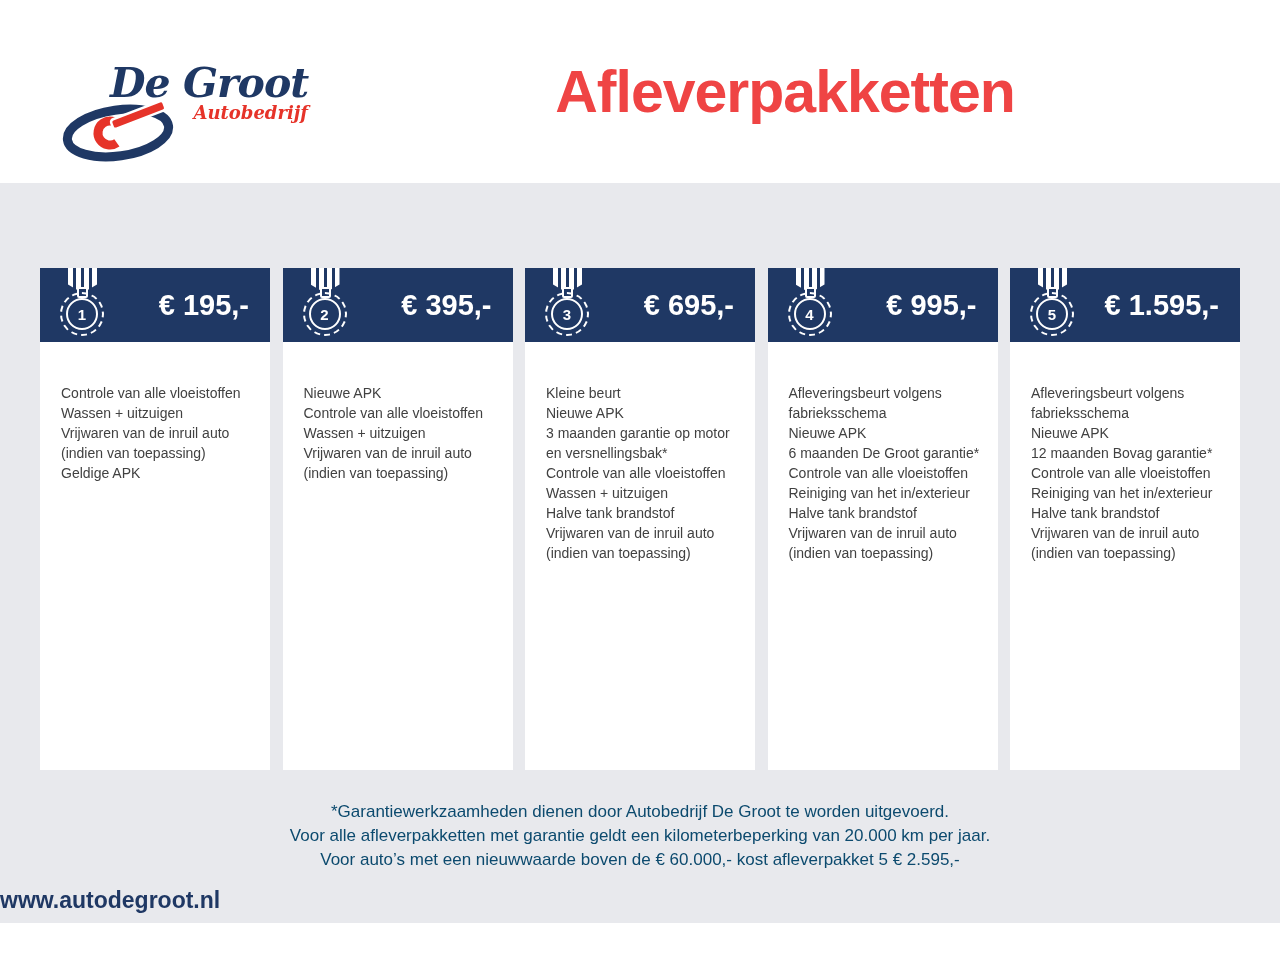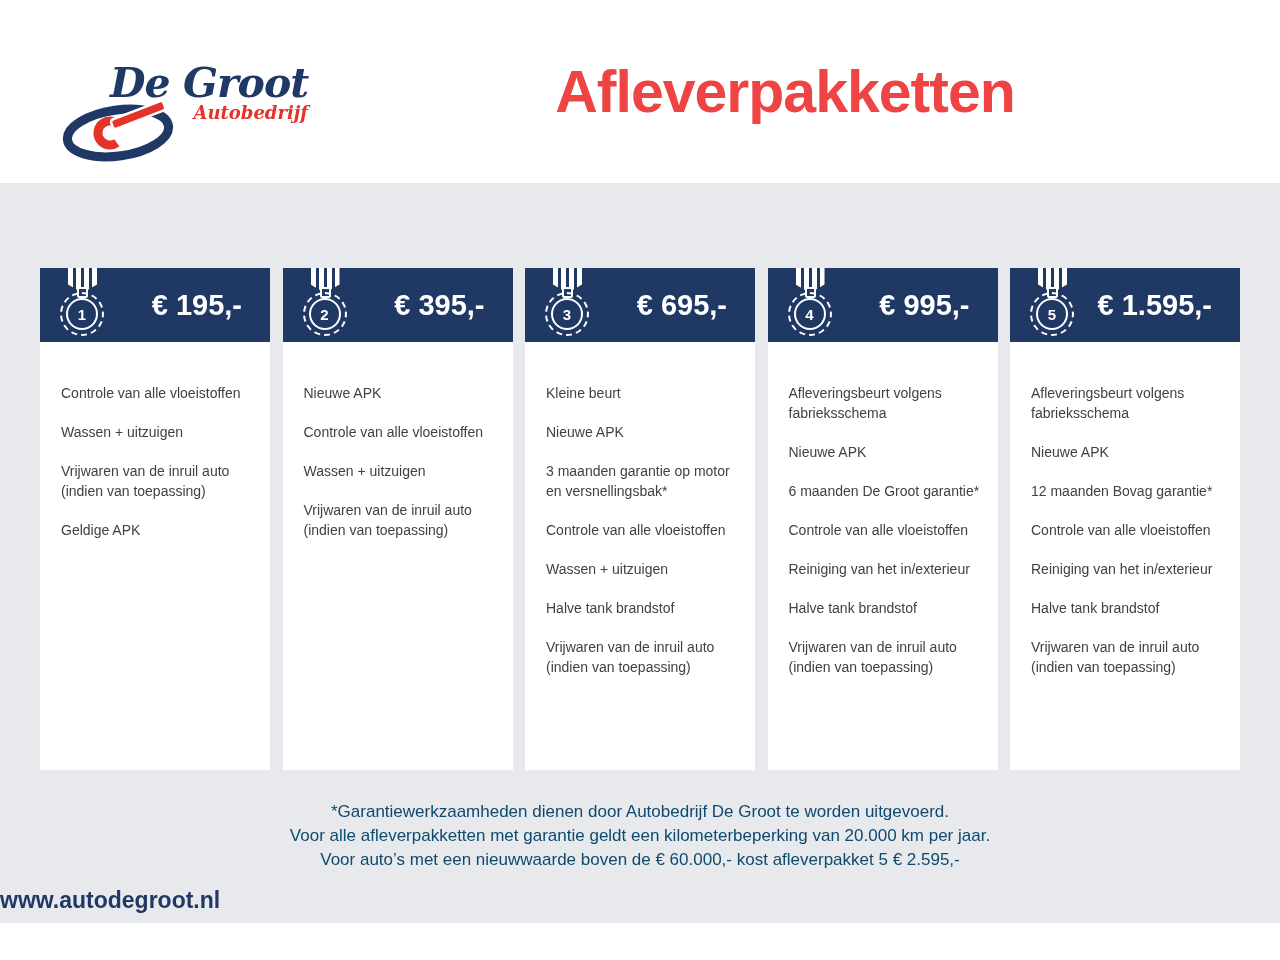--- a/index.html
+++ b/index.html
@@ -30,24 +30,24 @@
             clip-path:polygon(0 0,100% 0,100% 66%,50% 100%,0 66%); }
   .clasp { position:absolute; left:37px; top:19px; width:7px; height:7px;
            background:#1F3864; border:2px solid #ffffff; border-radius:2px; }
   .medal-ring { position:absolute; left:20px; top:24px; width:40px; height:40px;
                 border:2px dashed #ffffff; border-radius:50%; }
   .medal-inner { position:absolute; left:26px; top:30px; width:28px; height:28px;
                  border:2px solid #ffffff; border-radius:50%; display:flex;
                  align-items:center; justify-content:center;
                  color:#ffffff; font-size:15px; font-weight:bold; }
   .price { position:absolute; right:0; top:0; bottom:0; left:74px; display:flex;
-           align-items:center; justify-content:flex-end; padding-right:28px;
+           align-items:center; justify-content:flex-end; padding-right:21px;
            color:#ffffff; font-size:29px; font-weight:bold; letter-spacing:0; white-space:nowrap; }
 
-  .card-body { display:flex; flex-direction:column; gap:19px; padding:41px 12px 0 21px;
+  .card-body { display:flex; flex-direction:column; padding:41px 12px 0 21px;
                font-size:14px; line-height:20px; color:#414141; }
 
   
   .footnotes { margin-top:30px; text-align:center; color:#0c4a6e; font-size:17px; line-height:24px; }
   .website { margin-top:15px; text-align:left; color:#1F3864; font-size:23px; font-weight:bold; }
   .bottom-strip { width:100%; height:37px; background:#ffffff; }
 </style>
 </head>
 <body>
 

